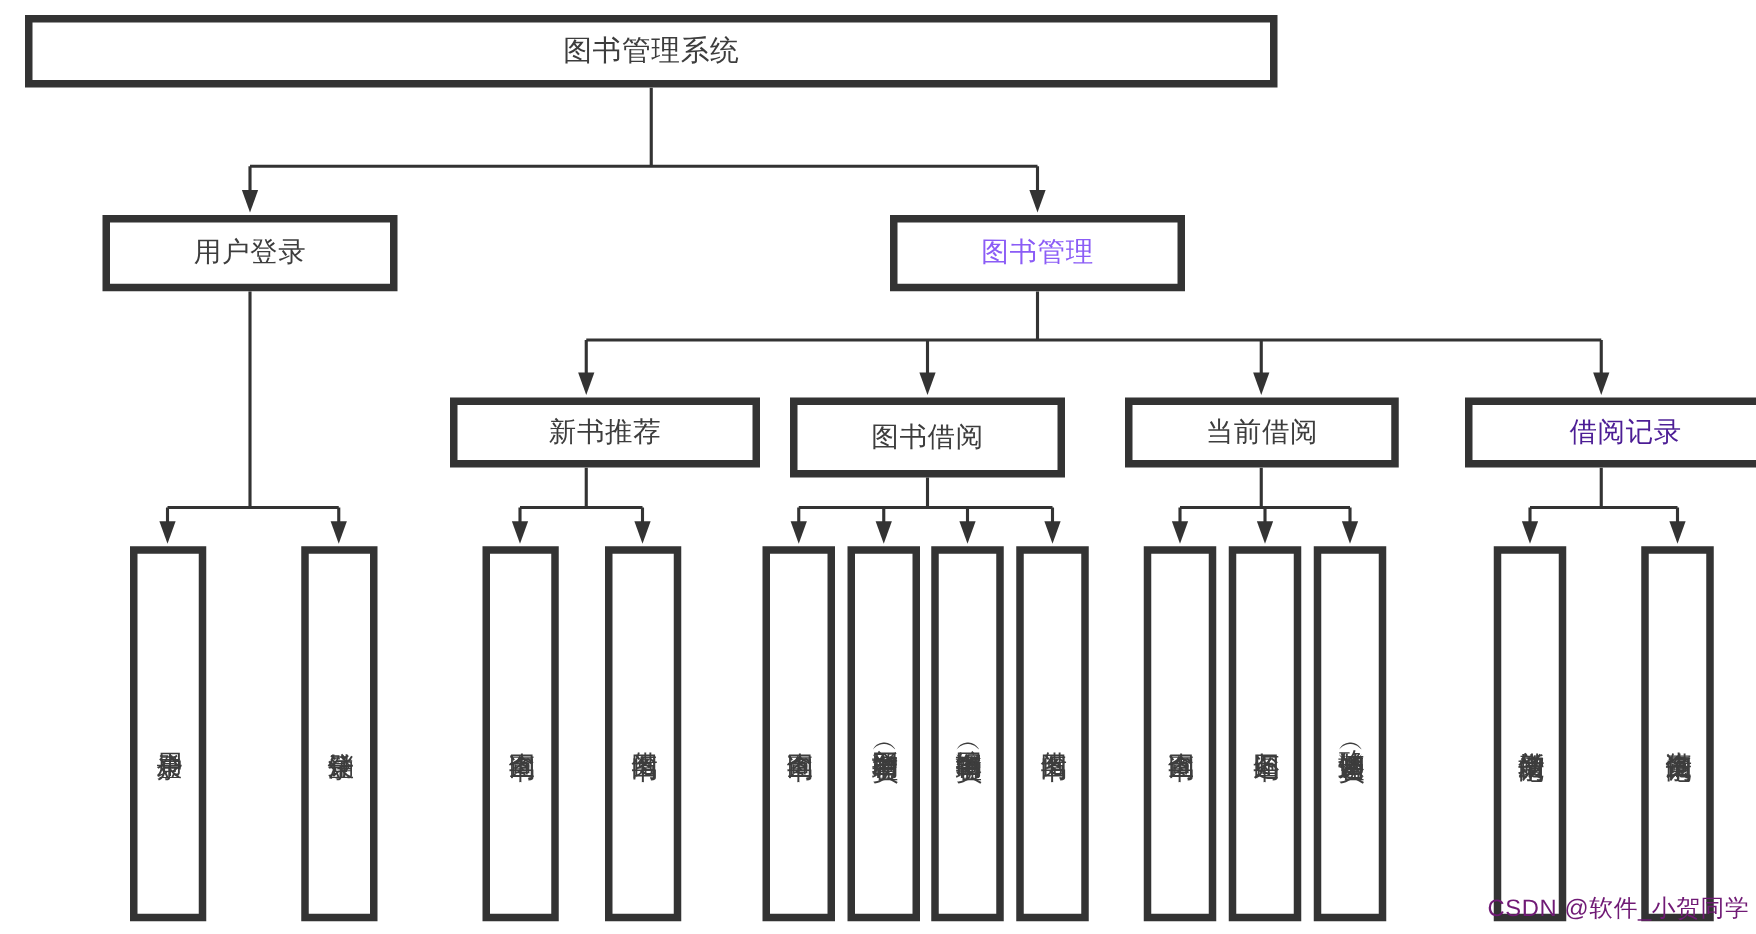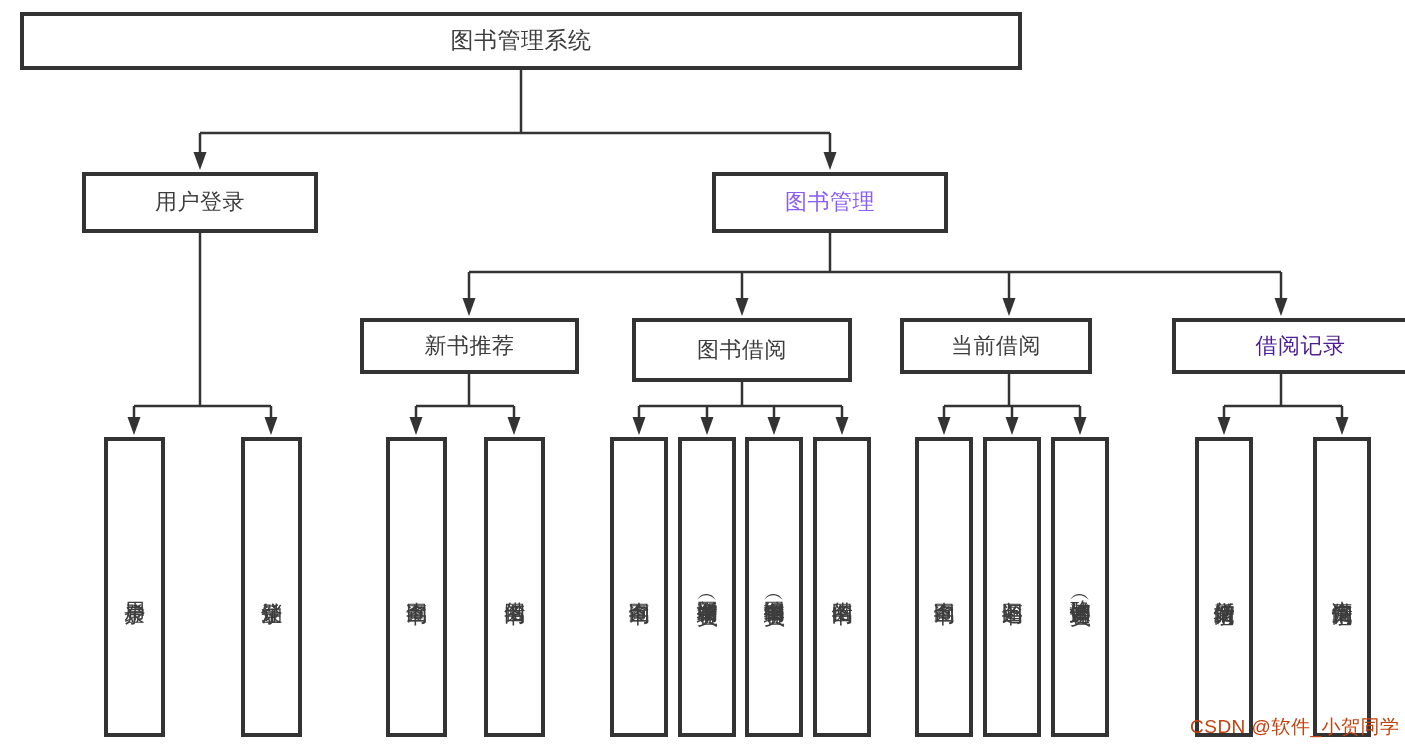--- a/index.html
+++ b/index.html
@@ -22,21 +22,21 @@
     left: 0;
     top: 0;
     width: 1405px;
     height: 747px;
     pointer-events: none;
   }
   .node {
     position: absolute;
     box-sizing: border-box;
     background: #ffffff;
-    border: 4px solid #be185d;
+    border: 6px solid #be185d;
     display: flex;
     align-items: center;
     justify-content: center;
     color: #3d3d3d;
     text-align: center;
   }
   .node.horiz {
     font-size: 22px;
     line-height: 1.2;
     letter-spacing: 0.5px;
@@ -125,27 +125,27 @@
   <div id="nodes-layer">
       <div class="node horiz root" style="left: 20px; top: 12px; width: 1002px; height: 58px; border-color: rgb(51, 51, 51); background: rgb(255, 255, 255); color: rgb(61, 61, 61);">
         <span class="label">图书管理系统</span>
       </div>
       <div class="node horiz " style="left: 82px; top: 172px; width: 236px; height: 61px; border-color: rgb(51, 51, 51); background: rgb(255, 255, 255); color: rgb(61, 61, 61);">
         <span class="label">用户登录</span>
       </div>
       <div class="node horiz " style="left: 712px; top: 172px; width: 236px; height: 61px; border-color: rgb(51, 51, 51); background: rgb(255, 255, 255); color: #8b5cf6;">
         <span class="label">图书管理</span>
       </div>
-      <div class="node horiz " style="left: 360px; top: 318px; width: 219px; height: 56px; border-color: rgb(51, 51, 51); background: rgb(255, 255, 255); color: rgb(61, 61, 61);">
+      <div class="node horiz " style="left: 360px; top: 318px; width: 248px; height: 56px; border-color: rgb(51, 51, 51); background: rgb(255, 255, 255); color: rgb(61, 61, 61);">
         <span class="label">新书推荐</span>
       </div>
       <div class="node horiz " style="left: 632px; top: 318px; width: 220px; height: 64px; border-color: rgb(51, 51, 51); background: rgb(255, 255, 255); color: rgb(61, 61, 61);">
         <span class="label">图书借阅</span>
       </div>
-      <div class="node horiz " style="left: 900px; top: 318px; width: 192px; height: 56px; border-color: rgb(51, 51, 51); background: rgb(255, 255, 255); color: rgb(61, 61, 61);">
+      <div class="node horiz " style="left: 900px; top: 318px; width: 219px; height: 56px; border-color: rgb(51, 51, 51); background: rgb(255, 255, 255); color: rgb(61, 61, 61);">
         <span class="label">当前借阅</span>
       </div>
       <div class="node horiz " style="left: 1172px; top: 318px; width: 257px; height: 56px; border-color: rgb(51, 51, 51); background: rgb(255, 255, 255); color: #4c1d95;">
         <span class="label">借阅记录</span>
       </div>
       <div class="node vert " style="left: 104px; top: 437px; width: 61px; height: 300px; border-color: rgb(51, 51, 51); background: rgb(255, 255, 255); color: rgb(61, 61, 61);">
         <span class="label">用户登录</span>
       </div>
       <div class="node vert " style="left: 241px; top: 437px; width: 61px; height: 300px; border-color: rgb(51, 51, 51); background: rgb(255, 255, 255); color: rgb(61, 61, 61);">
         <span class="label">注销登录</span>
@@ -177,14 +177,14 @@
       <div class="node vert " style="left: 1051px; top: 437px; width: 58px; height: 300px; border-color: rgb(51, 51, 51); background: rgb(255, 255, 255); color: rgb(61, 61, 61);">
         <span class="label">确认归还（管理员）</span>
       </div>
       <div class="node vert " style="left: 1195px; top: 437px; width: 58px; height: 300px; border-color: rgb(51, 51, 51); background: rgb(255, 255, 255); color: rgb(61, 61, 61);">
         <span class="label">新增借阅记录</span>
       </div>
       <div class="node vert " style="left: 1313px; top: 437px; width: 58px; height: 300px; border-color: rgb(51, 51, 51); background: rgb(255, 255, 255); color: rgb(61, 61, 61);">
         <span class="label">查询借阅记录</span>
       </div>
     </div>
-  <div class="watermark" style="left: 1190px; top: 714px; color: #c2410c;">CSDN @软件_小贺同学</div>
+  <div class="watermark" style="left: 1190px; top: 714px; color: #701a75;">CSDN @软件_小贺同学</div>
 </div>
 
 </body></html>

